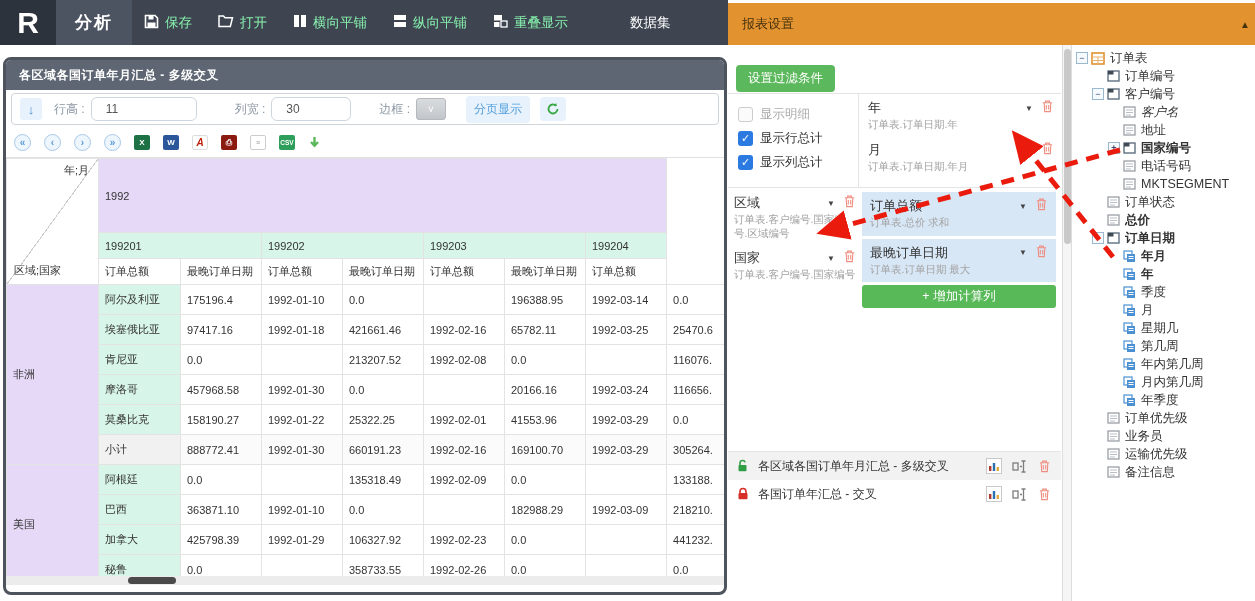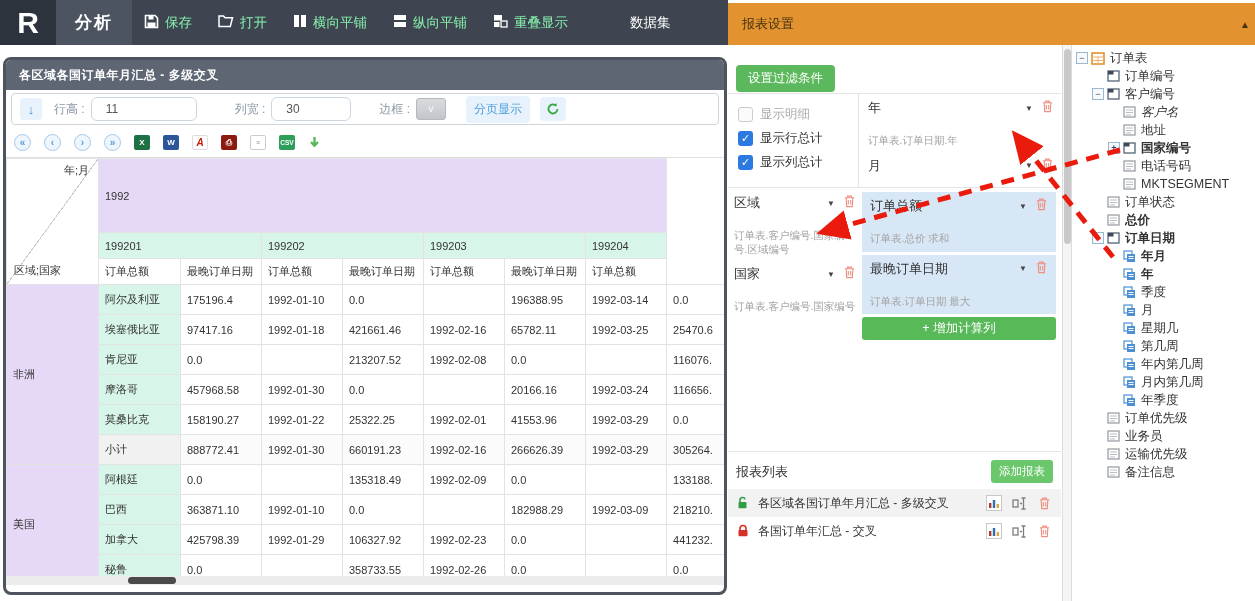--- a/index.html
+++ b/index.html
@@ -89,21 +89,21 @@
   .cb { width:15px; height:15px; border-radius:3px; margin-right:7px; font-size:11px;
     display:flex; align-items:center; justify-content:center; }
   .cb.on { background:#2a7ae2; color:#fff; }
   .cb.off { background:#fbfbfb; border:1px solid #ccc; }
   .cb-label { font-size:12.5px; color:#333; }
   .cb-row.dim .cb-label { color:#aaa; }
   .fields-col1 { position:absolute; left:140px; top:5px; width:186px; }
   .frow { display:flex; align-items:center; }
   .f-label { flex:1; font-size:13px; color:#333; }
   .f-caret { font-size:8px; color:#444; margin-right:8px; }
-  .f-caption { font-size:10.5px; color:#a3a3a3; margin-top:17px; line-height:1.3; }
+  .f-caption { font-size:10.5px; color:#a3a3a3; margin-top:1px; line-height:1.3; }
   .fieldbox { margin-bottom:9px; }
   .sec2 { position:absolute; left:0; top:143px; width:333px; height:264px;
     border-bottom:1px solid #e4e4e4; }
   .rowfields { position:absolute; left:6px; top:6px; width:122px; }
   .metrics { position:absolute; left:134px; top:4px; width:194px; }
   .mbox { background:#d8e7f6; padding:5px 8px 6px 8px; margin-bottom:3px; }
   .addcalc-btn { background:#57b957; color:#fff; font-size:12.5px; height:23px; margin-top:3px;
     display:flex; align-items:center; justify-content:center; border-radius:3px; }
   .rlist { position:absolute; left:0; top:407px; width:333px; }
   .rl-head { display:flex; align-items:center; padding:8px 8px 6px 8px; }
@@ -329,21 +329,21 @@
             <td class="">41553.96</td>
             <td class="">1992-03-29</td>
             <td class="">0.0</td>
           </tr>
           <tr>
             <td class="r-country sub-c">小计</td>
             <td class="sub-v">888772.41</td>
             <td class="sub-v">1992-01-30</td>
             <td class="sub-v">660191.23</td>
             <td class="sub-v">1992-02-16</td>
-            <td class="sub-v">266626.39</td>
+            <td class="sub-v">169100.70</td>
             <td class="sub-v">1992-03-29</td>
             <td class="sub-v">305264.</td>
           </tr>
           <tr>
             <td class="r-region" rowspan="4">美国</td>
             <td class="r-country">阿根廷</td>
             <td class="">0.0</td>
             <td class=""></td>
             <td class="">135318.49</td>
             <td class="">1992-02-09</td>
@@ -480,24 +480,20 @@
                     <path d="M2 4h10M5 4V2.3h4V4M3.4 4l.6 9.5h6l.6-9.5M5.7 6.3v5M8.3 6.3v5" fill="none" stroke="#ef8e80" stroke-width="1.2"></path>
                   </svg></span>
             </div>
             <div class="f-caption">订单表.订单日期 最大</div>
           </div>
           <div class="addcalc-btn">+ 增加计算列</div>
         </div>
       </div>
 
       <div class="rlist">
-        <div class="rl-head">
-          <span class="rl-title">报表列表</span>
-          <span class="addrep-btn">添加报表</span>
-        </div>
         <div id="rl-items">
             <div class="rl-item sel">
               <span style="display:flex">
                 <svg width="14" height="14" viewBox="0 0 14 14">
                   <path d="M4 6V4.2a2.6 2.6 0 0 1 5.1-.8" fill="none" stroke="#2f9e44" stroke-width="1.6"></path>
                   <rect x="2.5" y="6" width="8" height="6.3" rx="1" fill="#2f9e44"></rect>
                 </svg>
               </span>
               <span class="rl-name">各区域各国订单年月汇总 - 多级交叉</span>
               <span class="ic">

